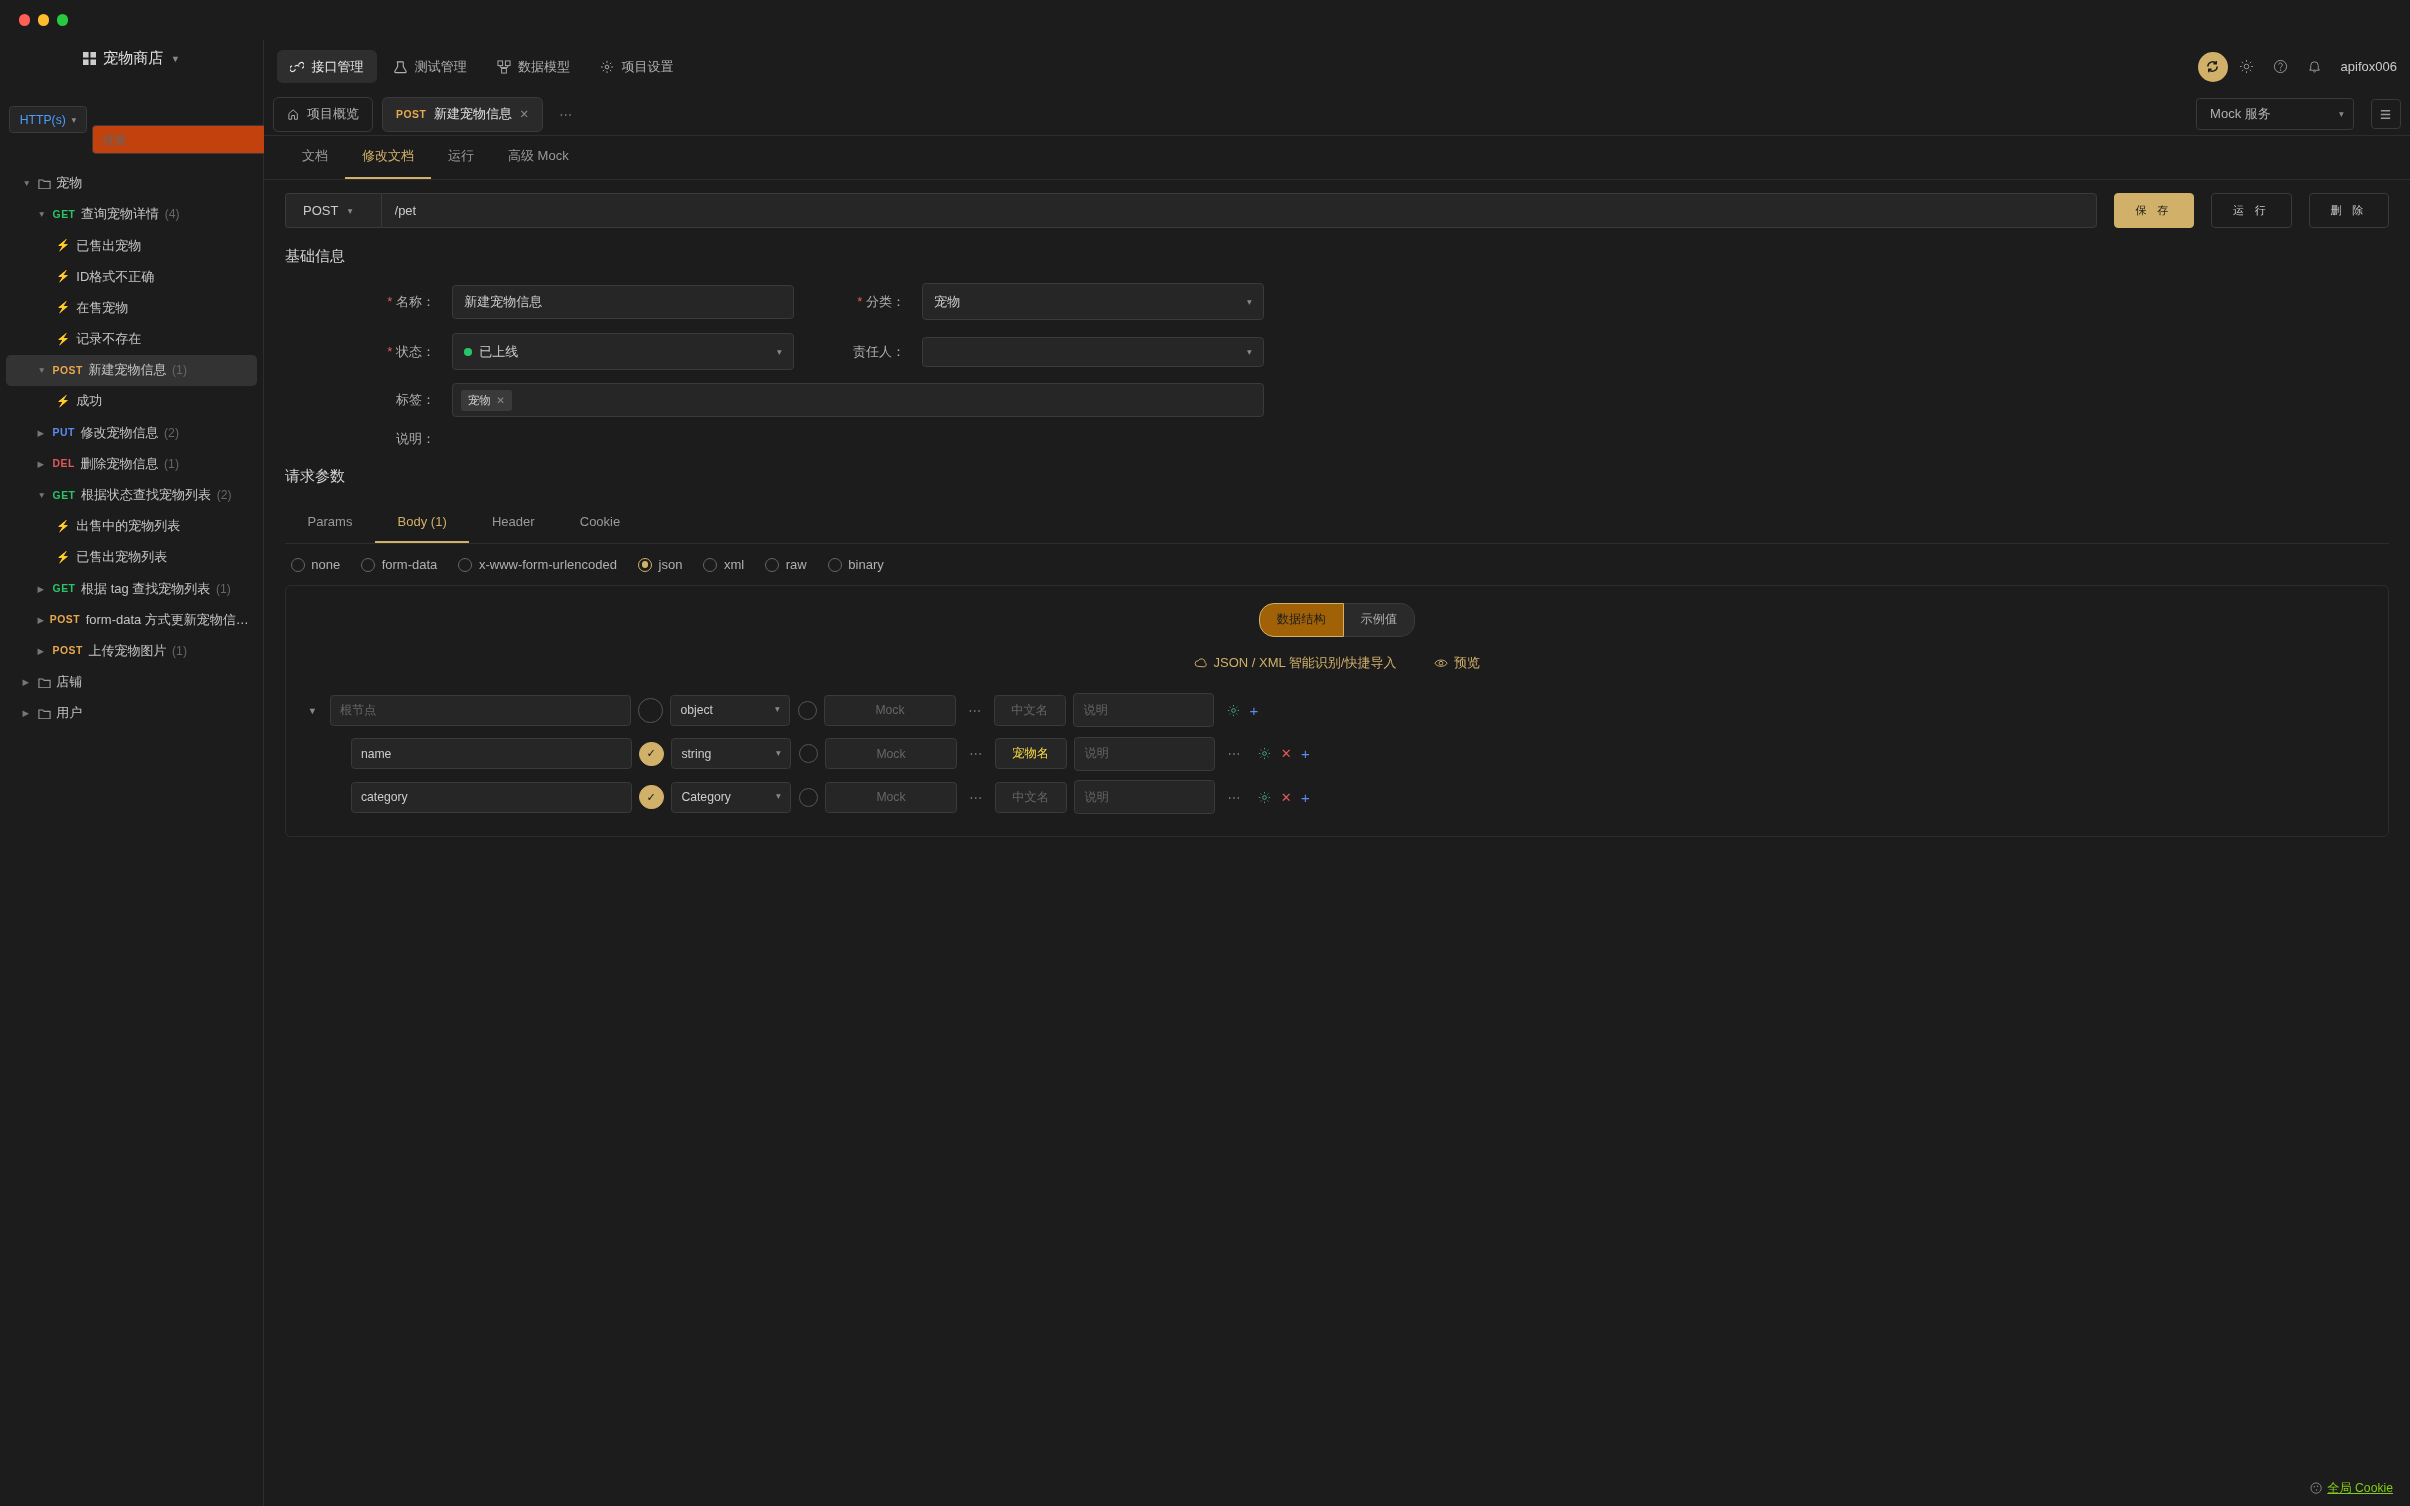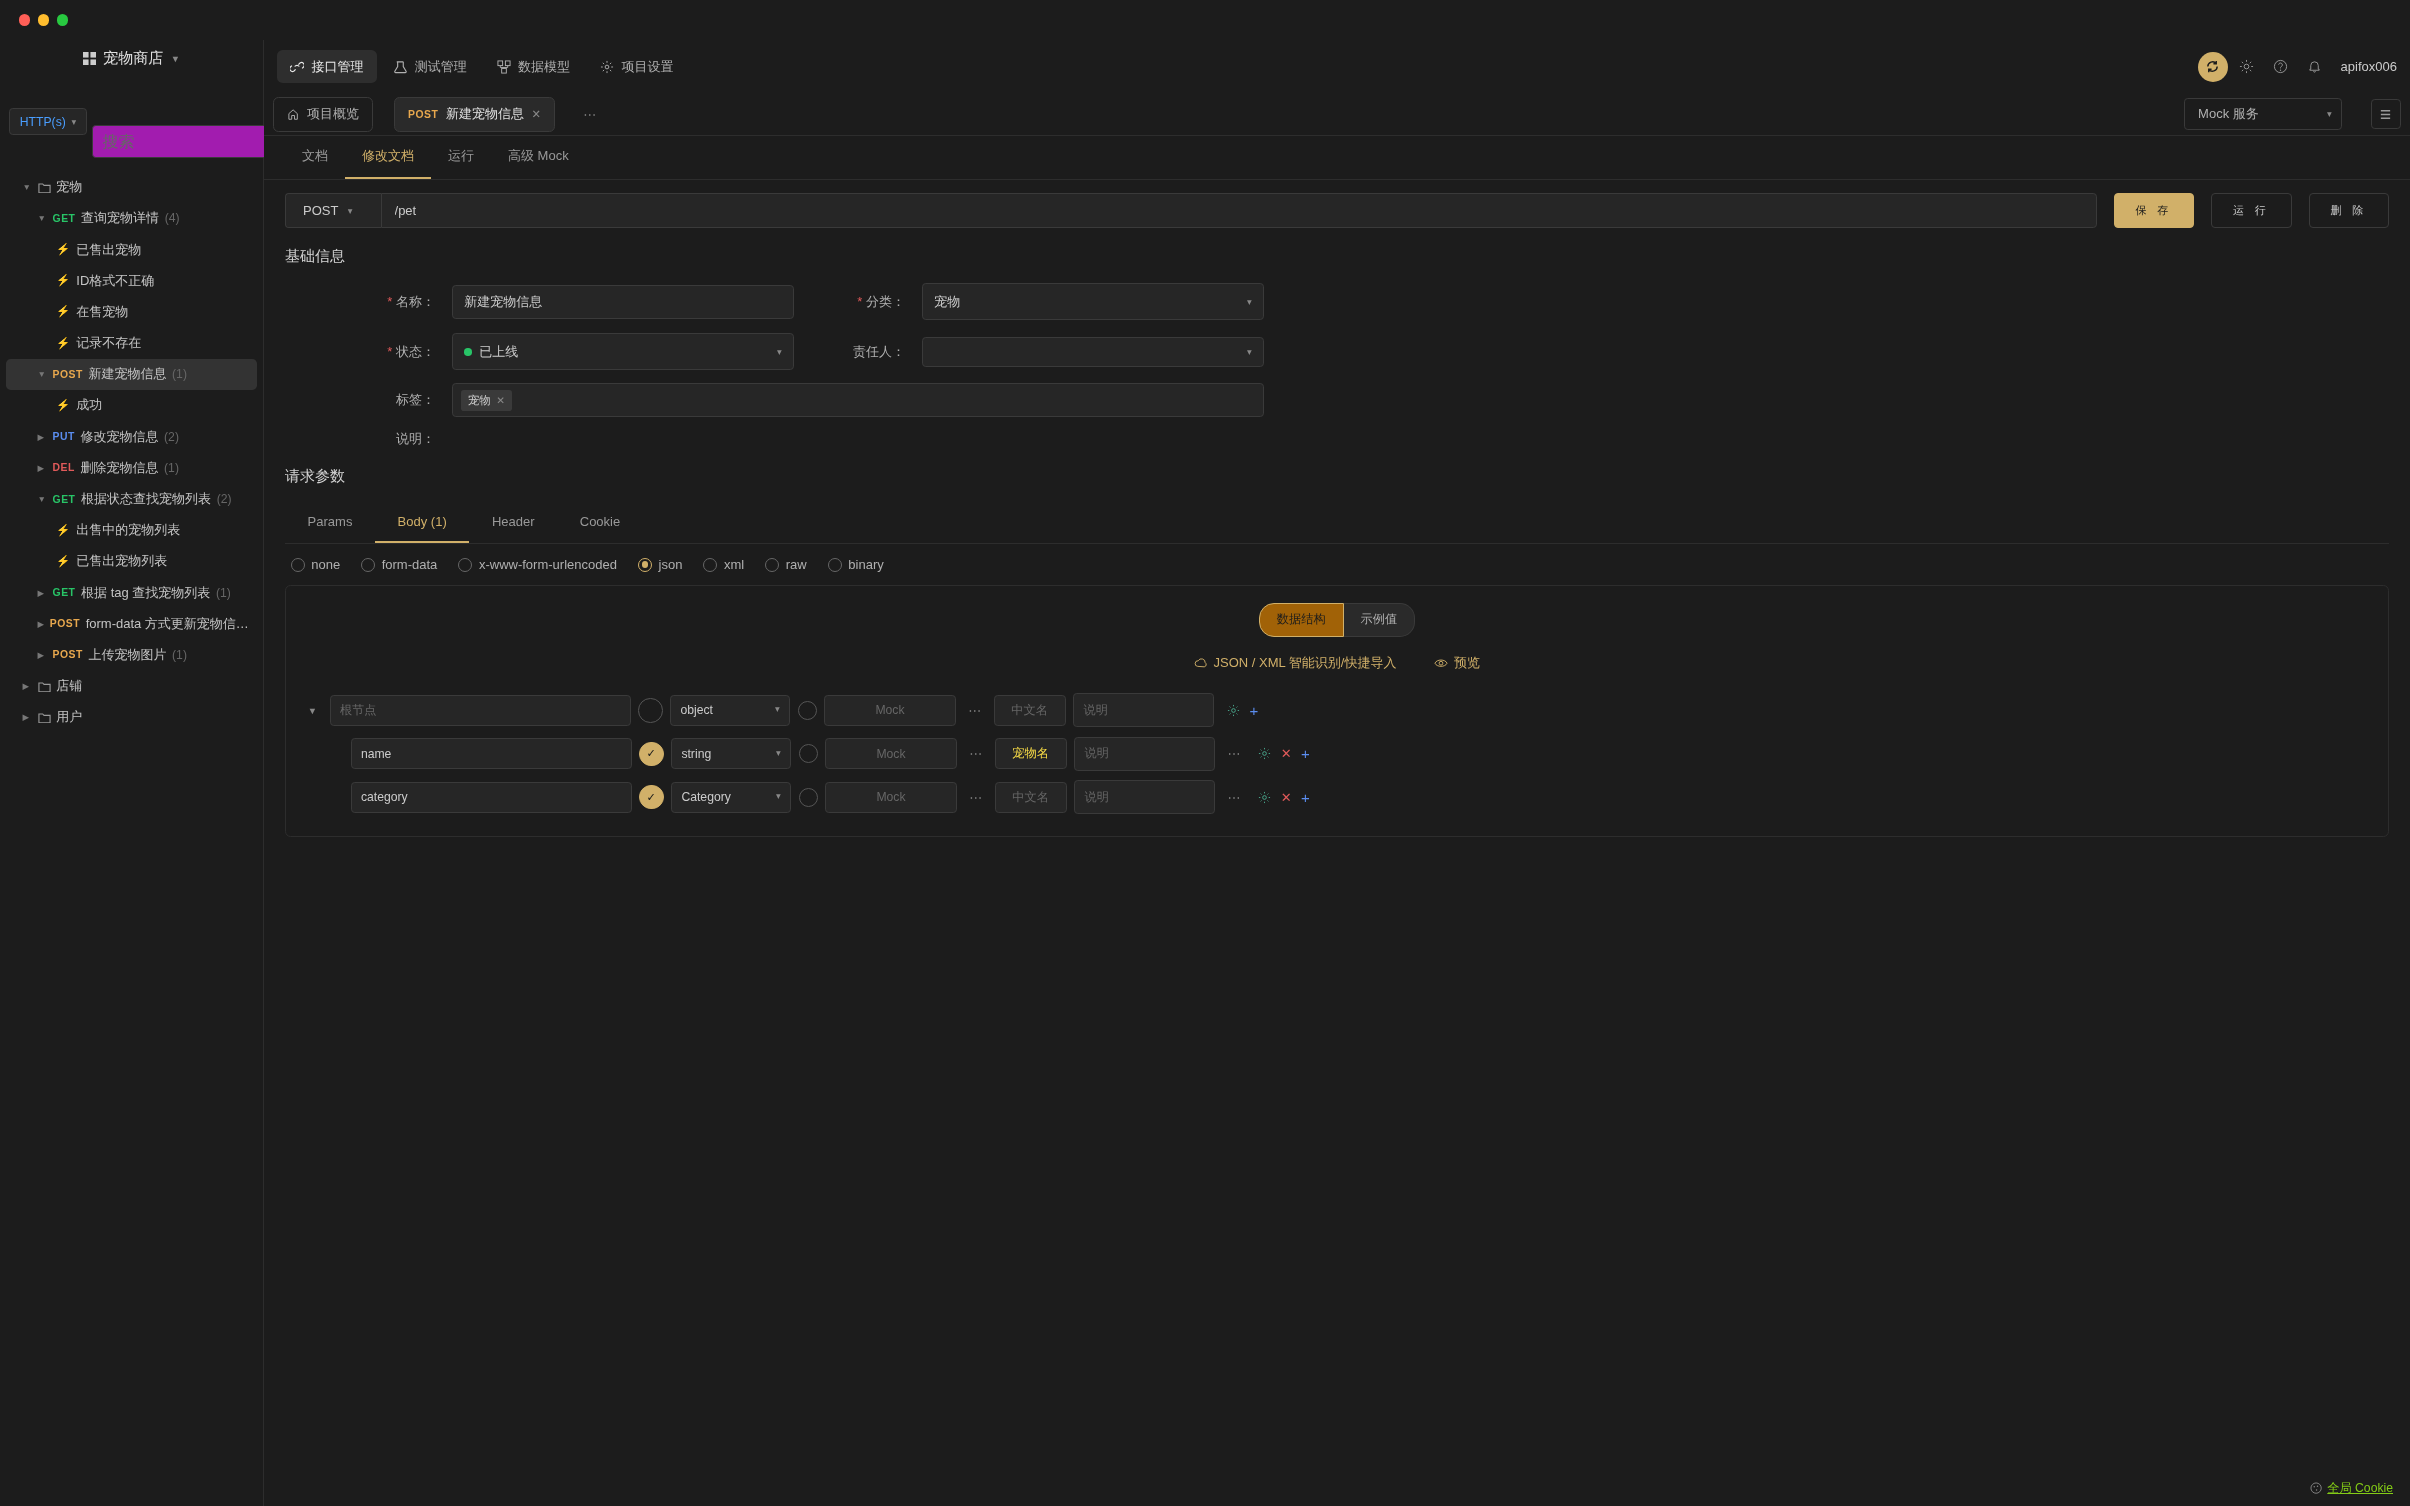--- a/index.html
+++ b/index.html
@@ -14,21 +14,21 @@
 
 .body { display: flex; flex: 1; min-height: 0; }
 
 .sidebar { width: 264px; background: #1c1c1c; display: flex; flex-direction: column; border-right: 0.9px solid #2d2d2d; }
 .project-selector { display: flex; align-items: center; justify-content: center; gap: 7.5px; padding: 9.4px 15px; font-size: 15px; color: #e0e0e0; }
 .grid-icon { display: inline-flex; }
 .chev-down { font-size: 9.4px; color: #888; }
 
 .search-row { display: flex; gap: 5.6px; padding: 7.5px 9.4px; align-items: center; }
 .proto-select { background: #262626; border: 0.9px solid #3a3a3a; border-radius: 3.8px; padding: 5.6px 9.4px; color: #4a9eff; font-size: 12.2px; display: flex; align-items: center; gap: 5.6px; }
-.search-input { flex: 1; background: #a21caf; border: 0.9px solid #3a3a3a; border-radius: 3.8px; padding: 6.6px 9.4px; color: #ccc; font-size: 16px; outline: none; margin-top: 40px; }
+.search-input { flex: 1; background: #c2410c; border: 0.9px solid #3a3a3a; border-radius: 3.8px; padding: 6.6px 9.4px; color: #ccc; font-size: 12px; outline: none; margin-top: 40px; }
 .search-input::placeholder { color: #666; }
 .add-btn { width: 32px; height: 32px; background: #d1b069; border: none; border-radius: 3.8px; color: #1c1c1c; font-size: 19px; font-weight: bold; display: flex; align-items: center; justify-content: center; cursor: pointer; }
 
 .tree { flex: 1; overflow-y: auto; padding: 5.6px 5.6px; }
 .tree-item { display: flex; align-items: center; gap: 5.6px; padding: 6.6px 9.4px; border-radius: 4.7px; cursor: pointer; font-size: 13px; color: #c4c4c4; white-space: nowrap; }
 .tree-item.active { background: #333333; }
 .tree-toggle { font-size: 8.5px; color: #777; width: 9.4px; display: inline-block; }
 .tree-folder-icon { color: #888; }
 .badge-get { color: #28c467; font-size: 10.4px; font-weight: 600; letter-spacing: 0.5px; }
 .badge-post { color: #e8a84e; font-size: 10.4px; font-weight: 600; letter-spacing: 0.5px; }
@@ -43,21 +43,21 @@
 .main { flex: 1; display: flex; flex-direction: column; background: #1c1c1c; min-width: 0; }
 
 .topnav { display: flex; align-items: center; height: 53px; padding: 0 13px; gap: 3.8px; }
 .topnav-item { display: flex; align-items: center; gap: 7.5px; padding: 7.5px 13px; border-radius: 5.6px; color: #b0b0b0; cursor: pointer; font-size: 13px; }
 .topnav-item.active { background: #2e2e2e; color: #e8e8e8; }
 .topnav-spacer { flex: 1; }
 .top-icon { width: 30px; height: 30px; display: flex; align-items: center; justify-content: center; border-radius: 50%; color: #999; cursor: pointer; }
 .top-icon.sync { background: #d1b069; color: #1c1c1c; }
 .username { color: #ccc; margin-left: 7.5px; font-size: 13px; }
 
-.tabsbar { display: flex; align-items: center; height: 43px; padding: 0 9.4px; gap: 21px; border-bottom: 0.9px solid #2d2d2d; }
+.tabsbar { display: flex; align-items: center; height: 43px; padding: 0 9.4px; gap: 9px; border-bottom: 0.9px solid #2d2d2d; }
 .tab { display: flex; align-items: center; gap: 7.5px; padding: 7.5px 13px; border-radius: 5.6px; background: transparent; color: #b0b0b0; cursor: pointer; font-size: 13px; border: 0.9px solid #3a3a3a; }
 .tab.active { background: #2a2a2a; color: #e0e0e0; }
 .tab-close { color: #888; font-size: 11.3px; cursor: pointer; }
 .tab-more { color: #888; padding: 3.8px 7.5px; cursor: pointer; }
 .env-select { margin-left: auto; background: transparent; border: 0.9px solid #3a3a3a; border-radius: 3.8px; padding: 5.6px 28px 5.6px 13px; color: #b0b0b0; font-size: 13px; position: relative; width: 158px; }
 .list-toggle { width: 30px; height: 30px; border: 0.9px solid #3a3a3a; border-radius: 3.8px; display: flex; align-items: center; justify-content: center; margin-left: 7.5px; color: #999; cursor: pointer; }
 
 .subtabs { display: flex; gap: 0; padding: 0 21px; border-bottom: 0.9px solid #2d2d2d; }
 .subtab { padding: 11.3px 17px; color: #999; cursor: pointer; font-size: 13px; border-bottom: 2.8px solid transparent; }
 .subtab.active { color: #d1b069; border-bottom-color: #d1b069; }

